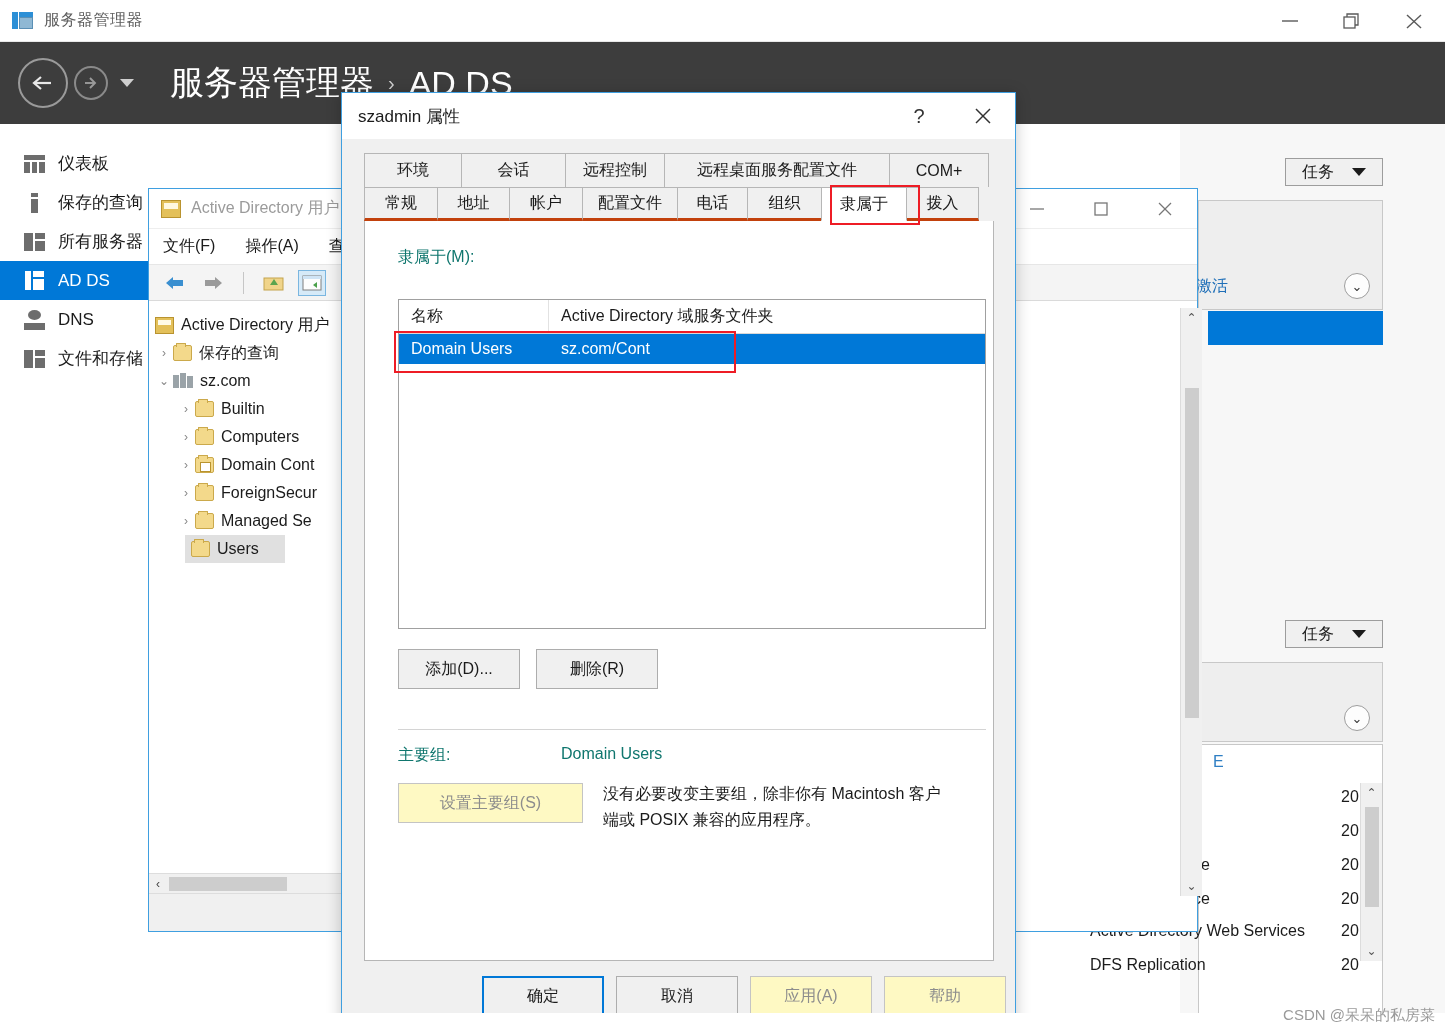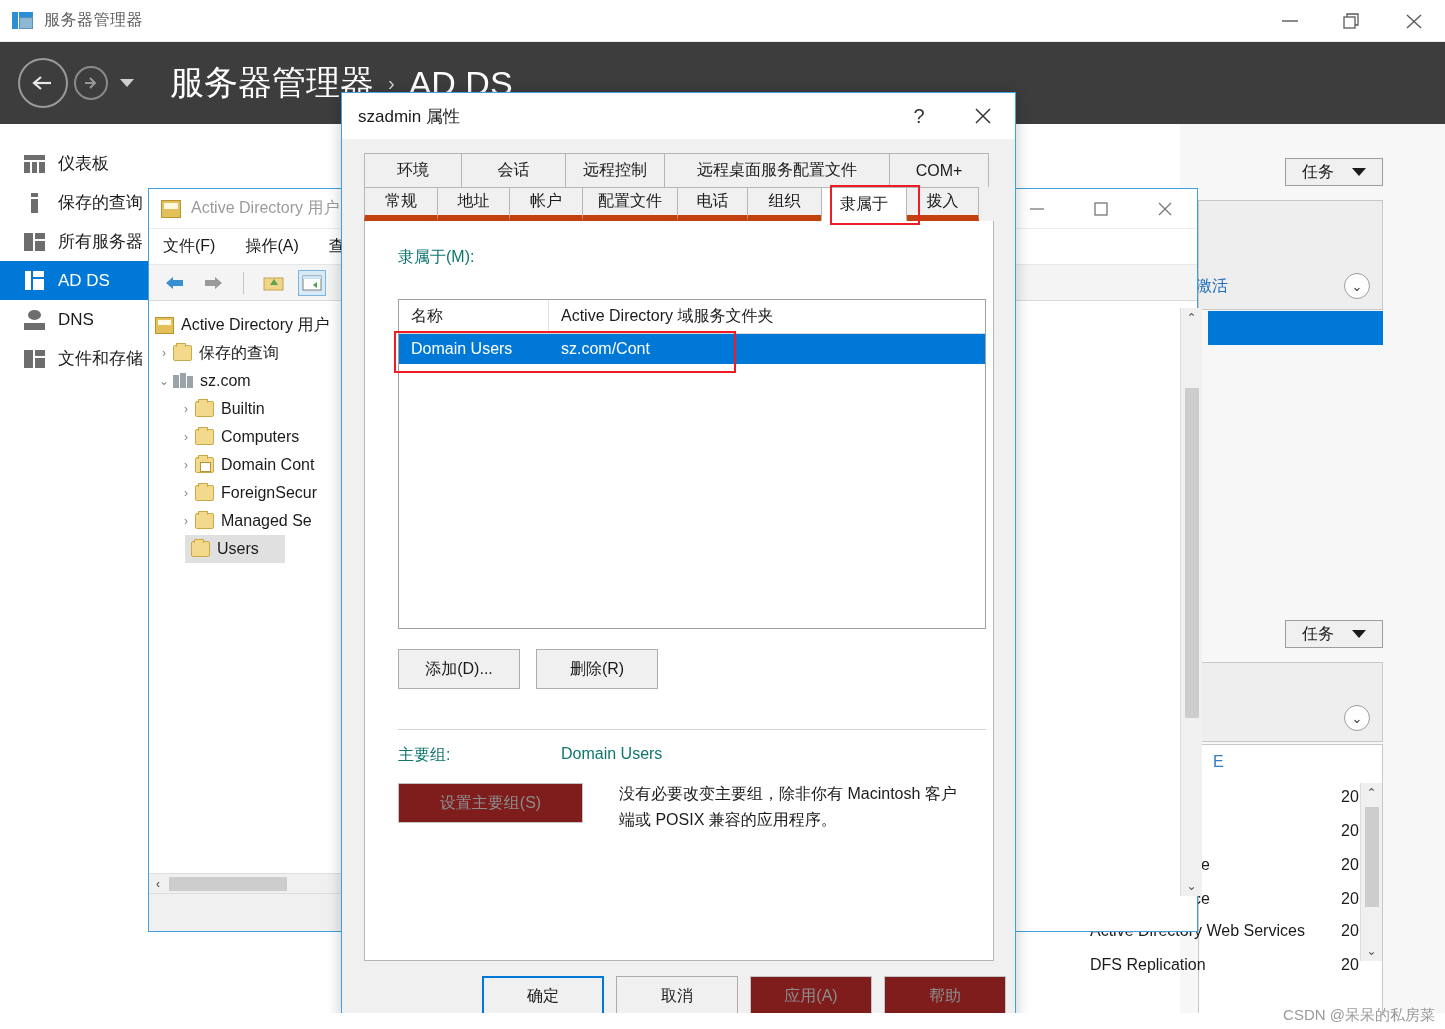--- a/index.html
+++ b/index.html
@@ -138,21 +138,21 @@
   .dlg-tbtns { margin-left:auto; display:flex; }
   .dlg-tbtn { width:64px;height:46px;display:flex;align-items:center;justify-content:center;color:#333;font-size:20px;}
   .tabs-wrap { position:absolute; left:22px; top:60px; width:630px; }
   .tabrow { display:flex; }
   .tab {
     height: 34px; background:#f0f0f0; border:1px solid #b6b6b6; border-bottom:none;
     display:flex; align-items:center; justify-content:center; font-size:16px; color:#1b1b1b;
     padding: 0 14px; white-space:nowrap; margin-right:-1px;
   }
   .tab.active { background:#ffffff; position:relative; z-index:3; }
-  .tabrow.row2 .tab { border-bottom:6px solid #c2410c; }
+  .tabrow.row2 .tab { border-bottom:3px solid #c2410c; }
   .tabrow.row2 .tab.active { border-bottom:1px solid #ffffff; }
   .redbox { position:absolute; border:2px solid #ee1c25; pointer-events:none; z-index: 9; }
 
   .dlg-page {
     position:absolute; left:22px; top:128px; width:630px; height:740px;
     background:#ffffff; border:1px solid #b6b6b6; border-top:none;
   }
   .fld-label { position:absolute; font-size:16px; color:#0f766e; white-space:nowrap; }
   .listbox {
     position:absolute; left:33px; top:78px; width:588px; height:330px;
@@ -162,24 +162,24 @@
   .lb-h { font-size:16px; color:#1b1b1b; display:flex; align-items:center; padding-left:12px; white-space:nowrap;}
   .lb-h.c1 { width:150px; border-right:1px solid #e2e2e2; }
   .lb-row { height:30px; display:flex; align-items:center; background:#0078d7; color:#ffffff; font-size:16px; }
   .lb-c1 { width:150px; padding-left:12px; white-space:nowrap; }
   .lb-c2 { padding-left:12px; white-space:nowrap; }
 
   .btn {
     position:absolute; background:#f0f0f0; border:1px solid #adadad;
     display:flex; align-items:center; justify-content:center; font-size:16px; color:#1b1b1b; white-space:nowrap;
   }
-  .btn.disabled { background:#7f1d1d; border-color:#c4c4c4; color:#8d8d8d; }
+  .btn.disabled { background:#fef9c3; border-color:#c4c4c4; color:#8d8d8d; }
   .btn.focus { border:2px solid #0078d7; }
   .hr { position:absolute; height:1px; background:#d4d4d4; }
-  .note { position:absolute; font-size:16px; color:#1b1b1b; line-height:26px; white-space:pre-line;margin-left:16px; }
+  .note { position:absolute; font-size:16px; color:#1b1b1b; line-height:26px; white-space:pre-line; }
   .watermark { position:absolute; right:10px; bottom:4px; font-size:15px; color:#9a9a9a; white-space:nowrap; }
   .taskbar-strip { position:absolute; left:0; bottom:0; width:1445px; height:16px; background:#ffffff; }
 </style>
 </head>
 <body>
 
 <div id="root">
 
   <div class="sm-titlebar">
     <div class="sm-tb-icon">

